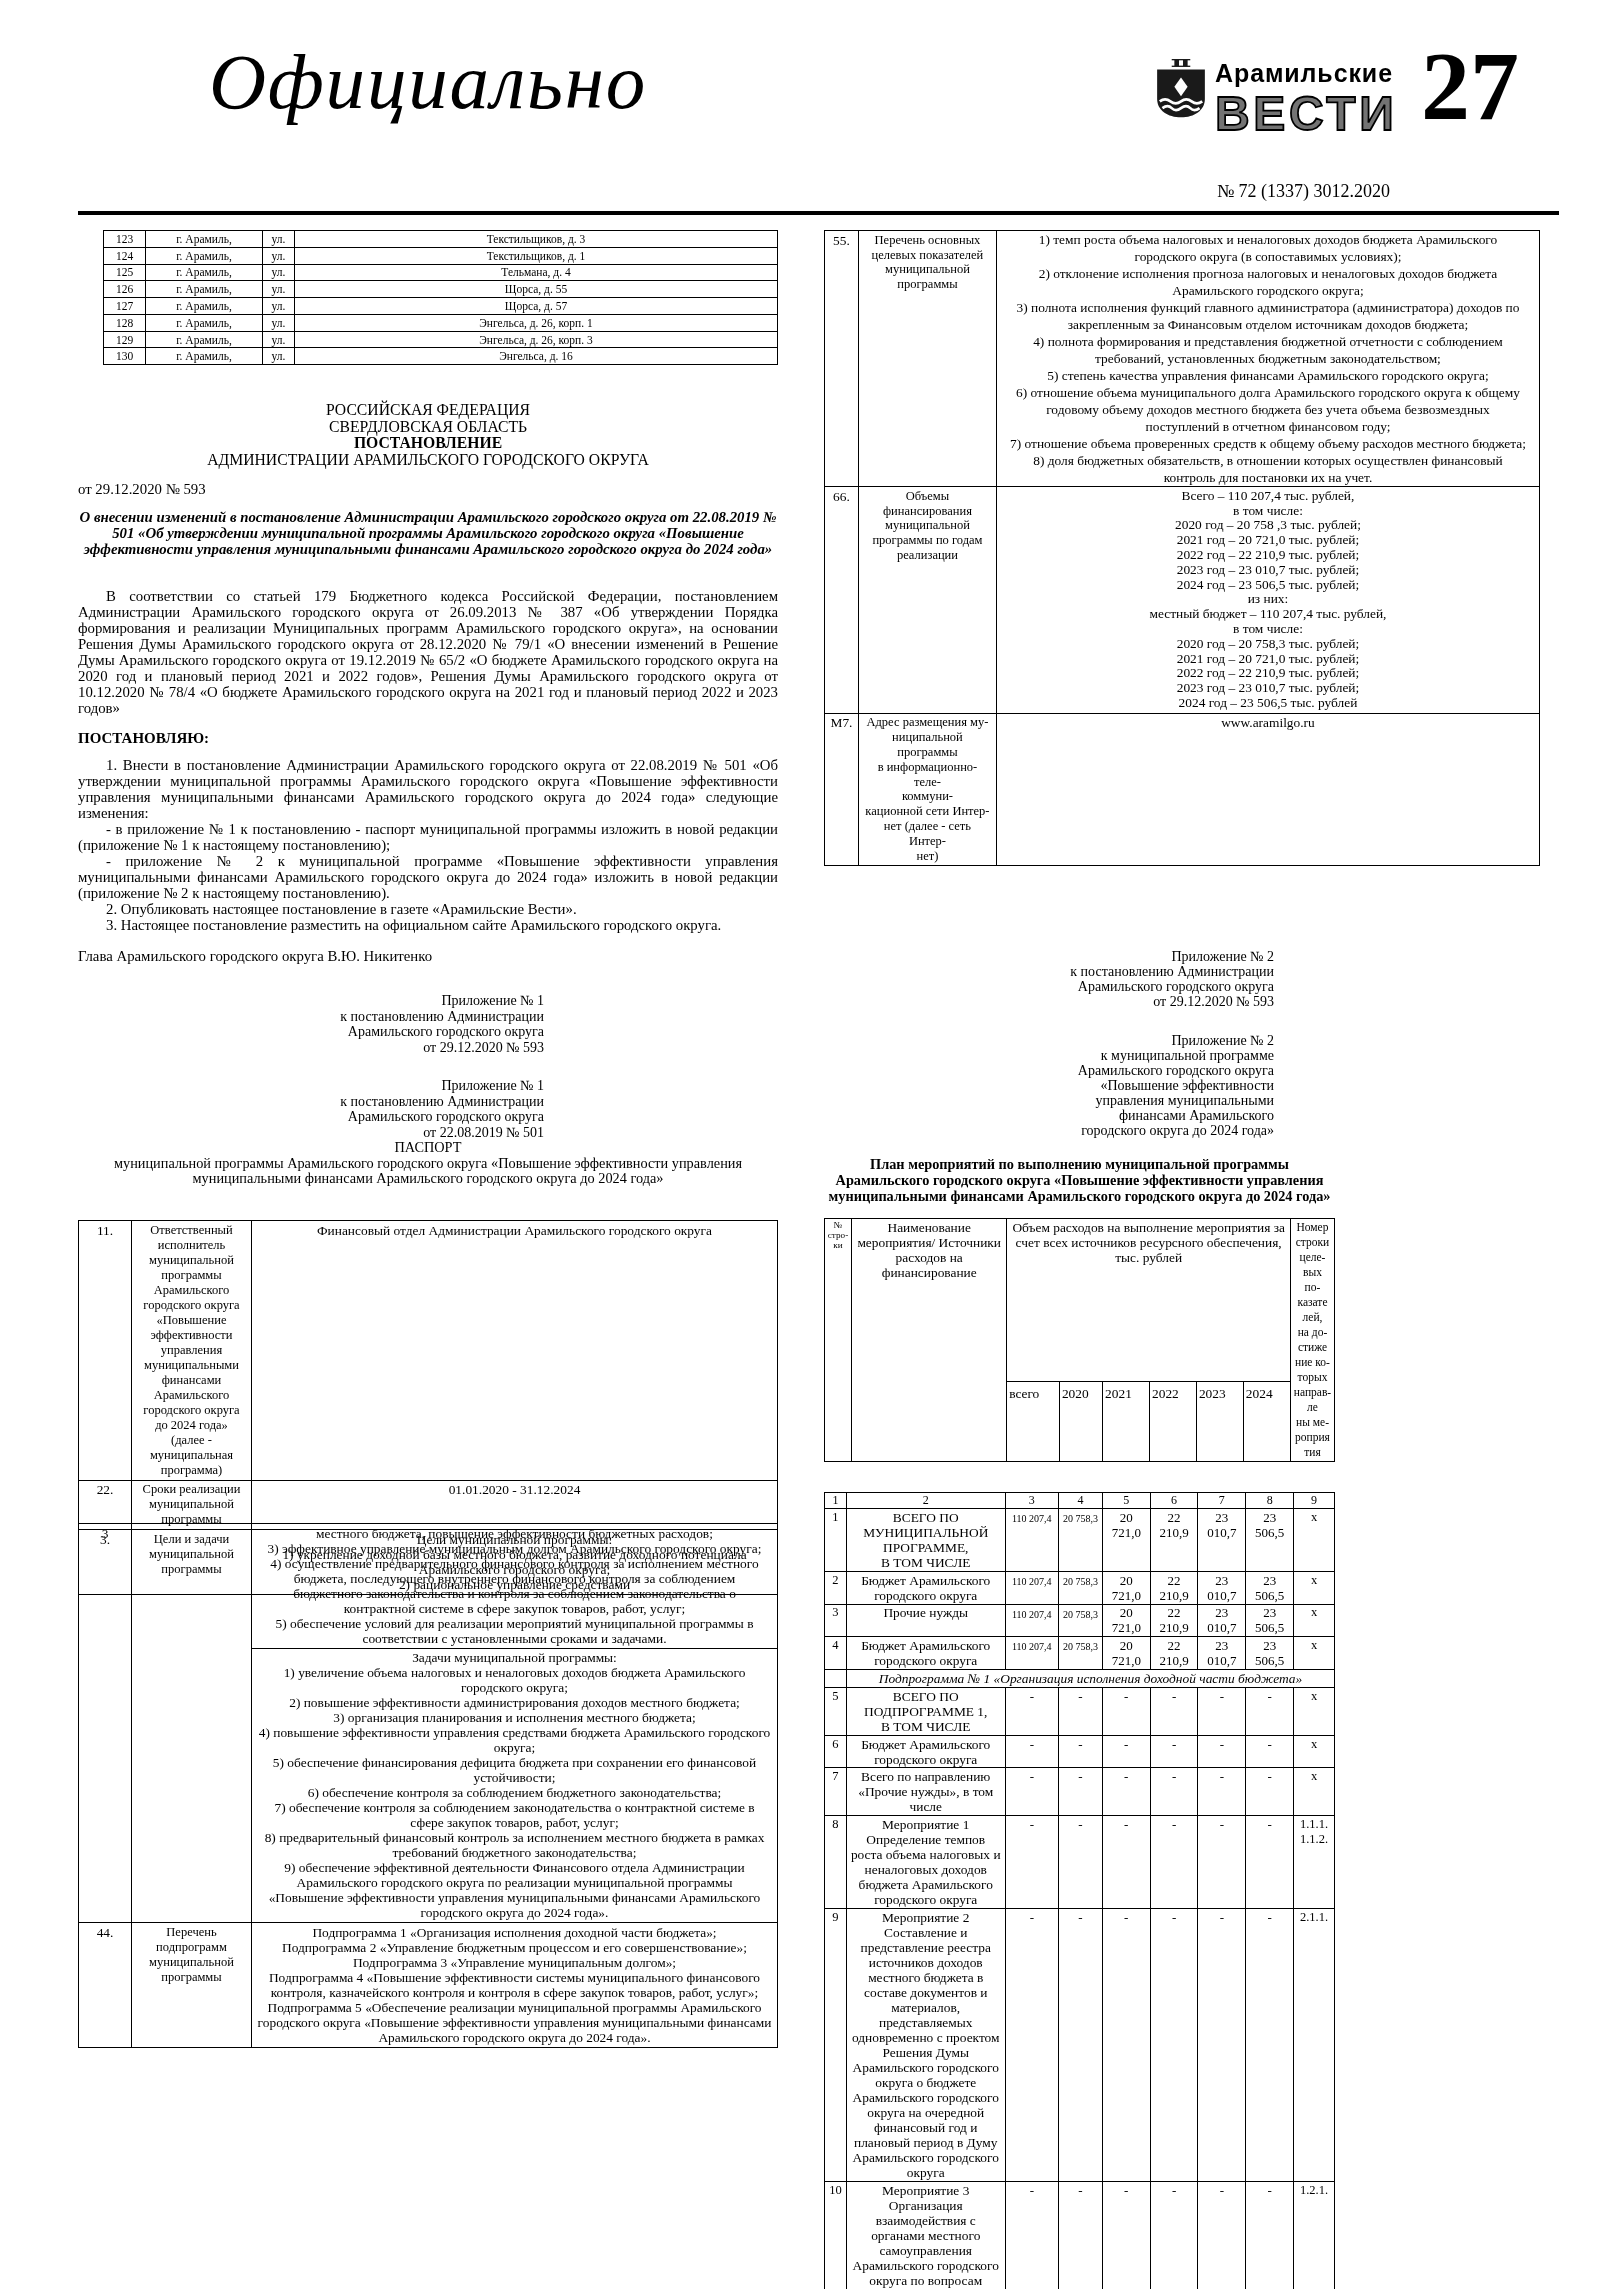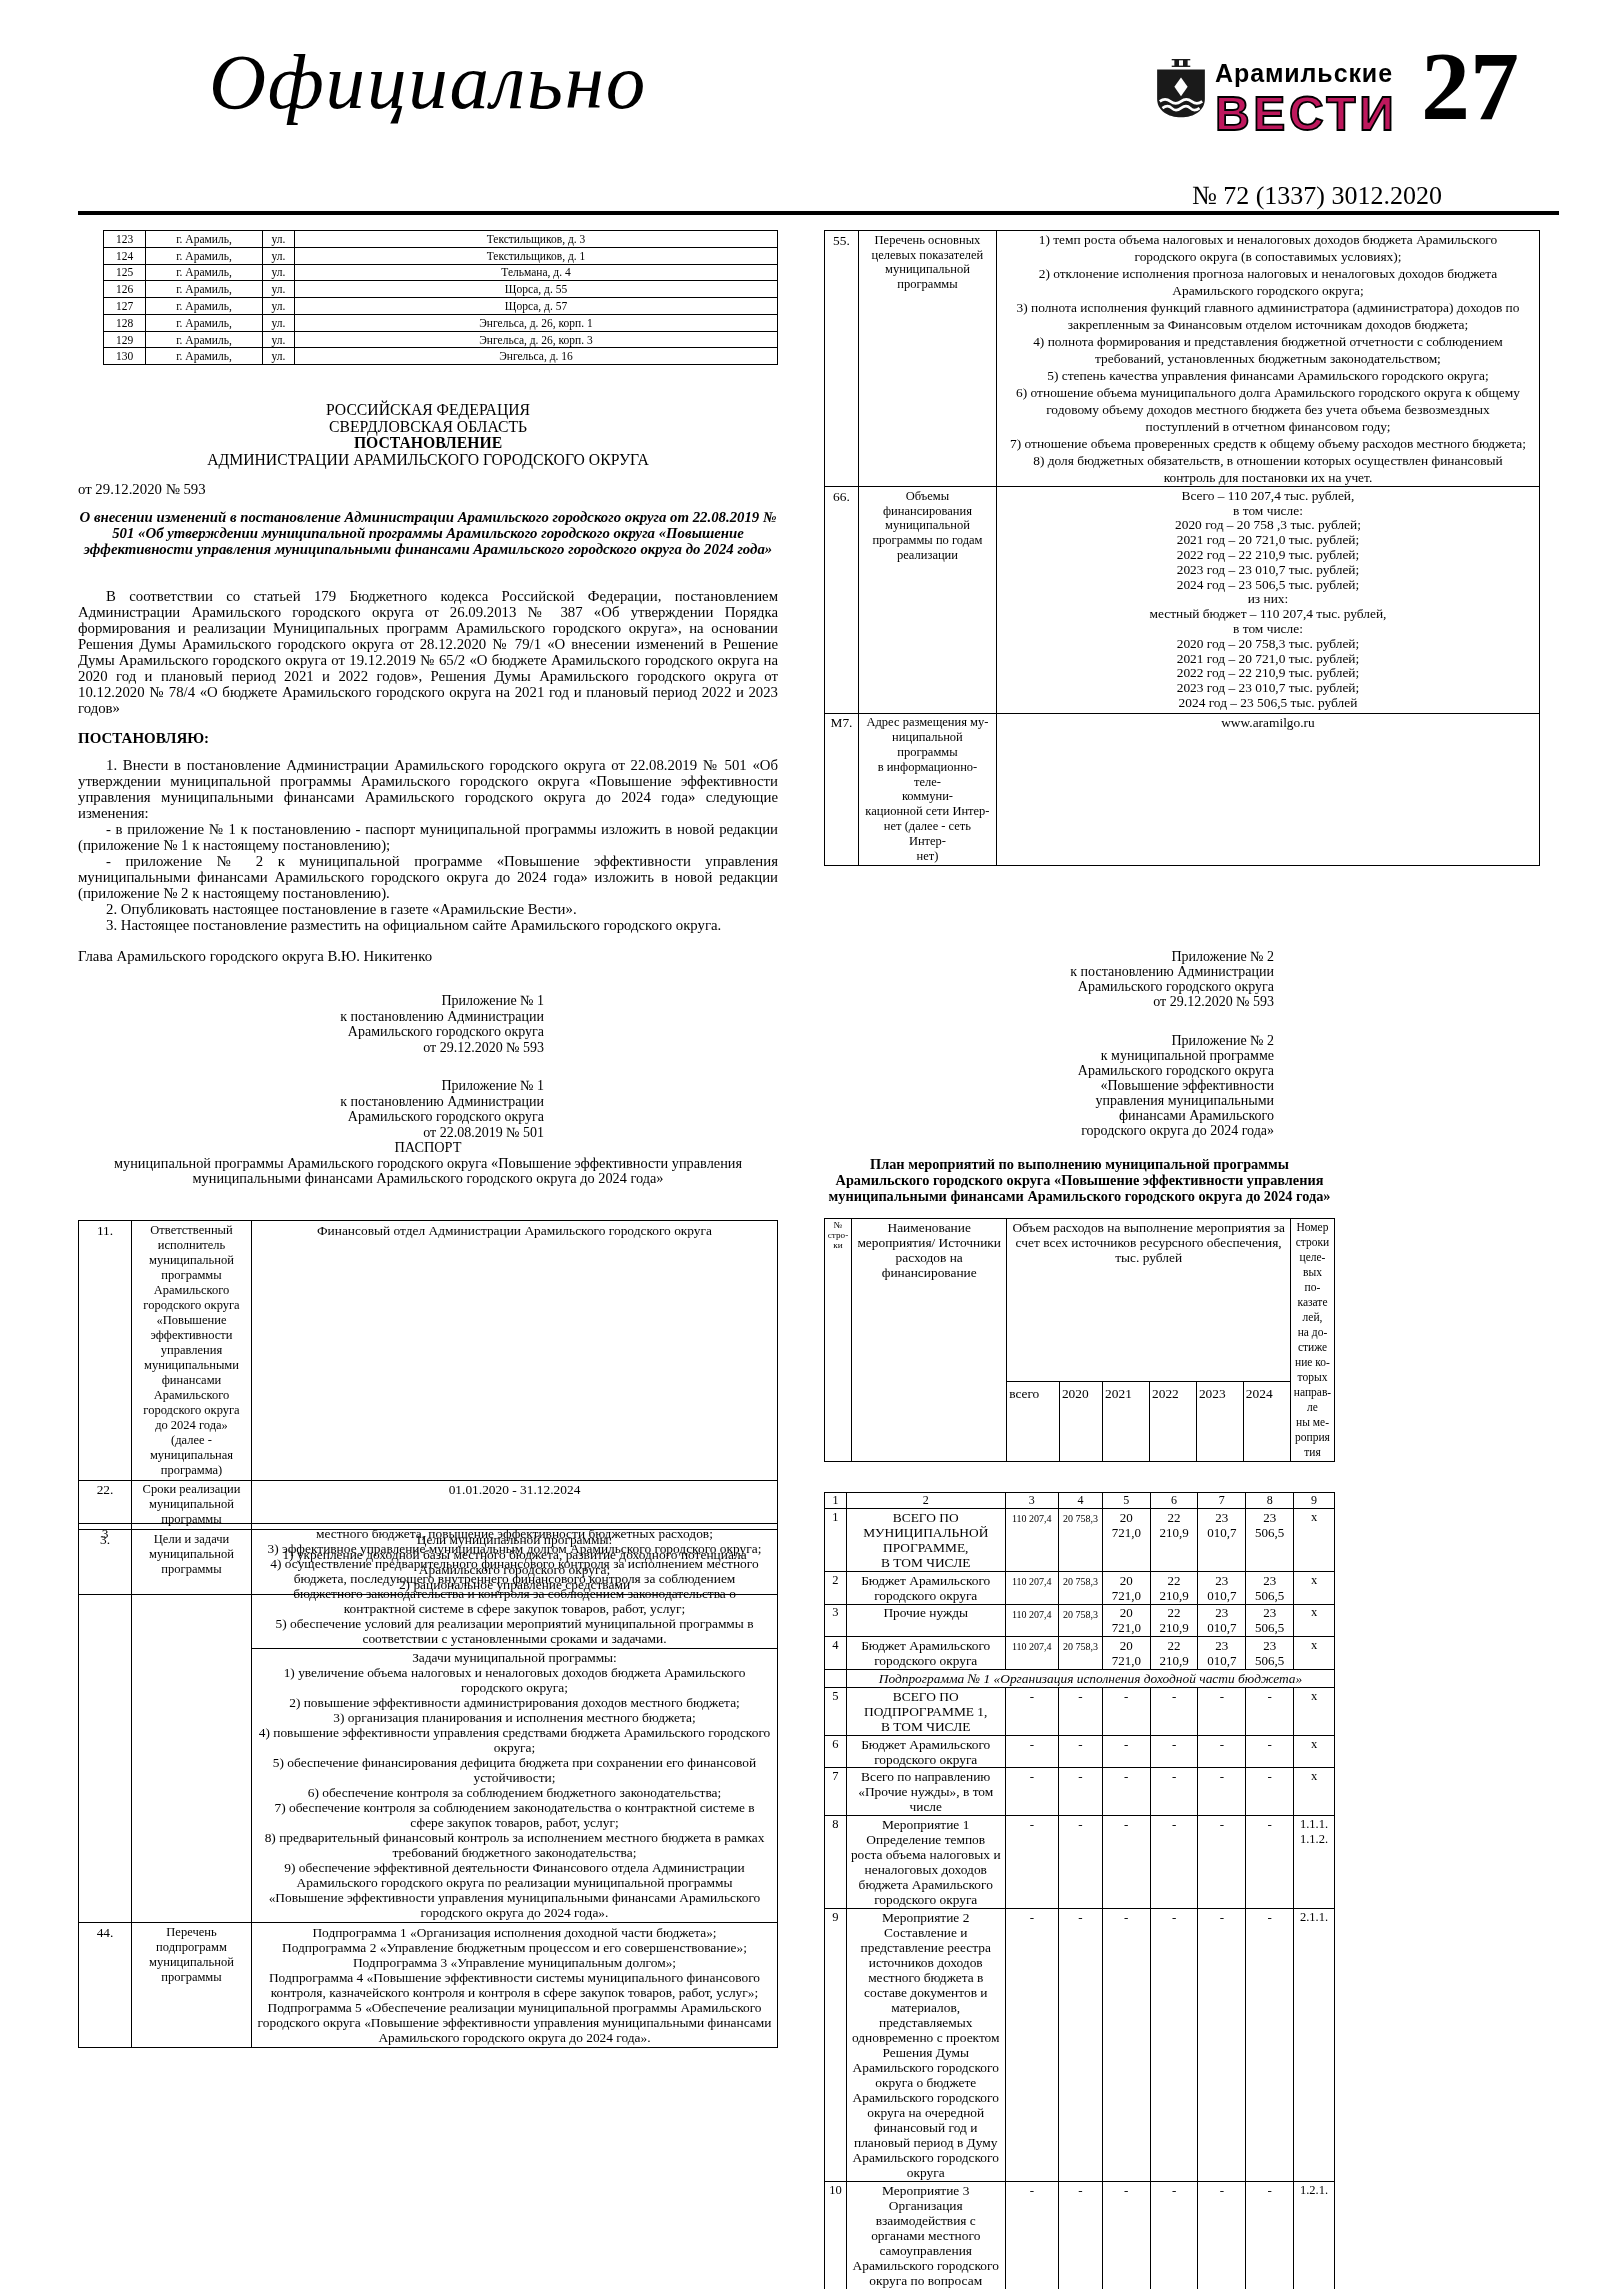--- a/index.html
+++ b/index.html
@@ -8,24 +8,24 @@
   .abs{position:absolute;}
   .prl{white-space:pre-line;}
   .b{font-weight:bold;}
 
   
   .masthead{left:78px;top:41px;width:700px;text-align:center;font-style:italic;
             font-size:79px;line-height:1.05;letter-spacing:1.8px;}
   .brand-logo{left:1154px;top:59px;}
   .brand-text{left:1215px;top:59px;width:222px;font-family:"Liberation Sans","DejaVu Sans",sans-serif;}
   .brand-top{font-size:25px;font-weight:bold;letter-spacing:0.9px;}
-  .brand-main{font-size:48px;font-weight:800;color:#be185d;-webkit-text-stroke:1.8px #000;
+  .brand-main{font-size:48px;font-weight:800;color:#737373;-webkit-text-stroke:1.8px #000;
               letter-spacing:3.7px;line-height:1.0;margin-top:1.8px;}
   .pageno{left:1421px;top:37px;font-size:98px;font-weight:bold;line-height:1;}
-  .issue{left:1165px;top:181px;width:277px;text-align:right;font-size:26px;}
+  .issue{left:1165px;top:181px;width:277px;text-align:center;font-size:18px;}
   .rule{left:78px;top:211px;width:1481px;height:3.7px;background:#000;}
 
   
   table{border-collapse:collapse;}
   td,th{border:0.9px solid #000;vertical-align:top;}
 
   
   .addr{left:103px;top:230px;width:675px;font-size:11.5px;line-height:14px;}
   .addr td{text-align:center;padding:0.9px 3.7px;}
 

